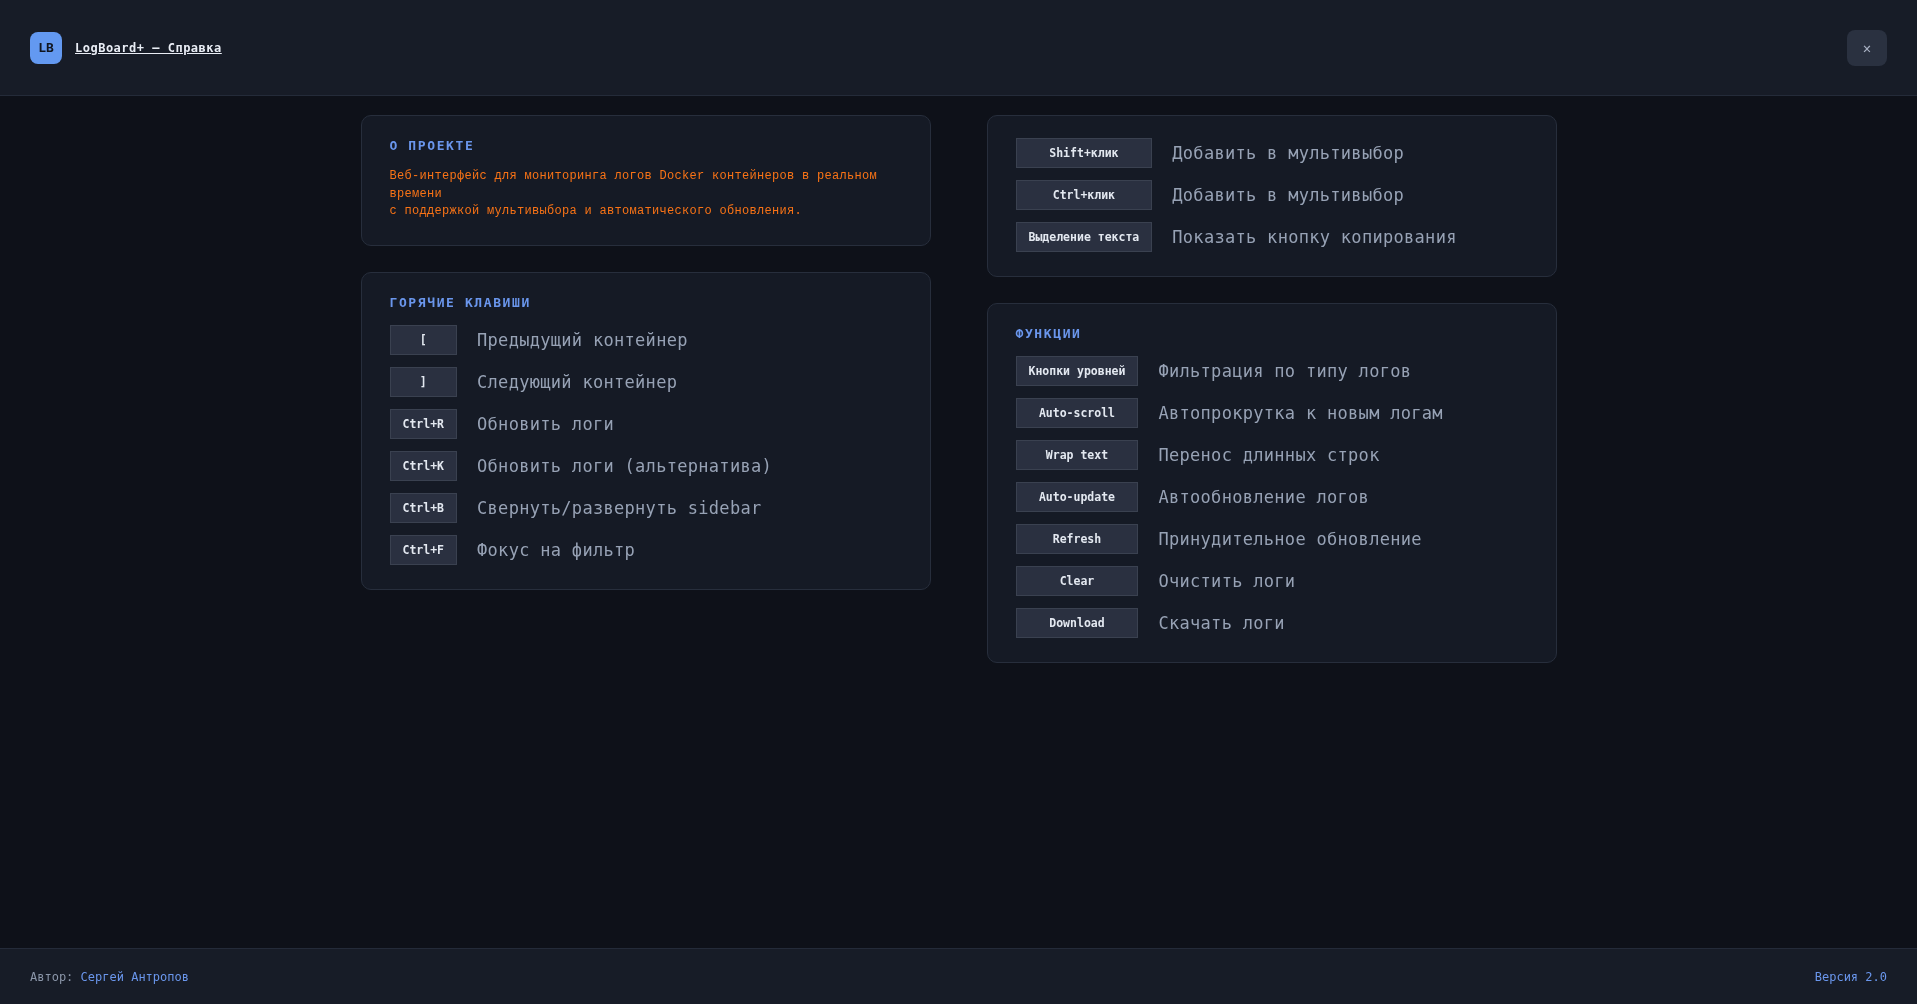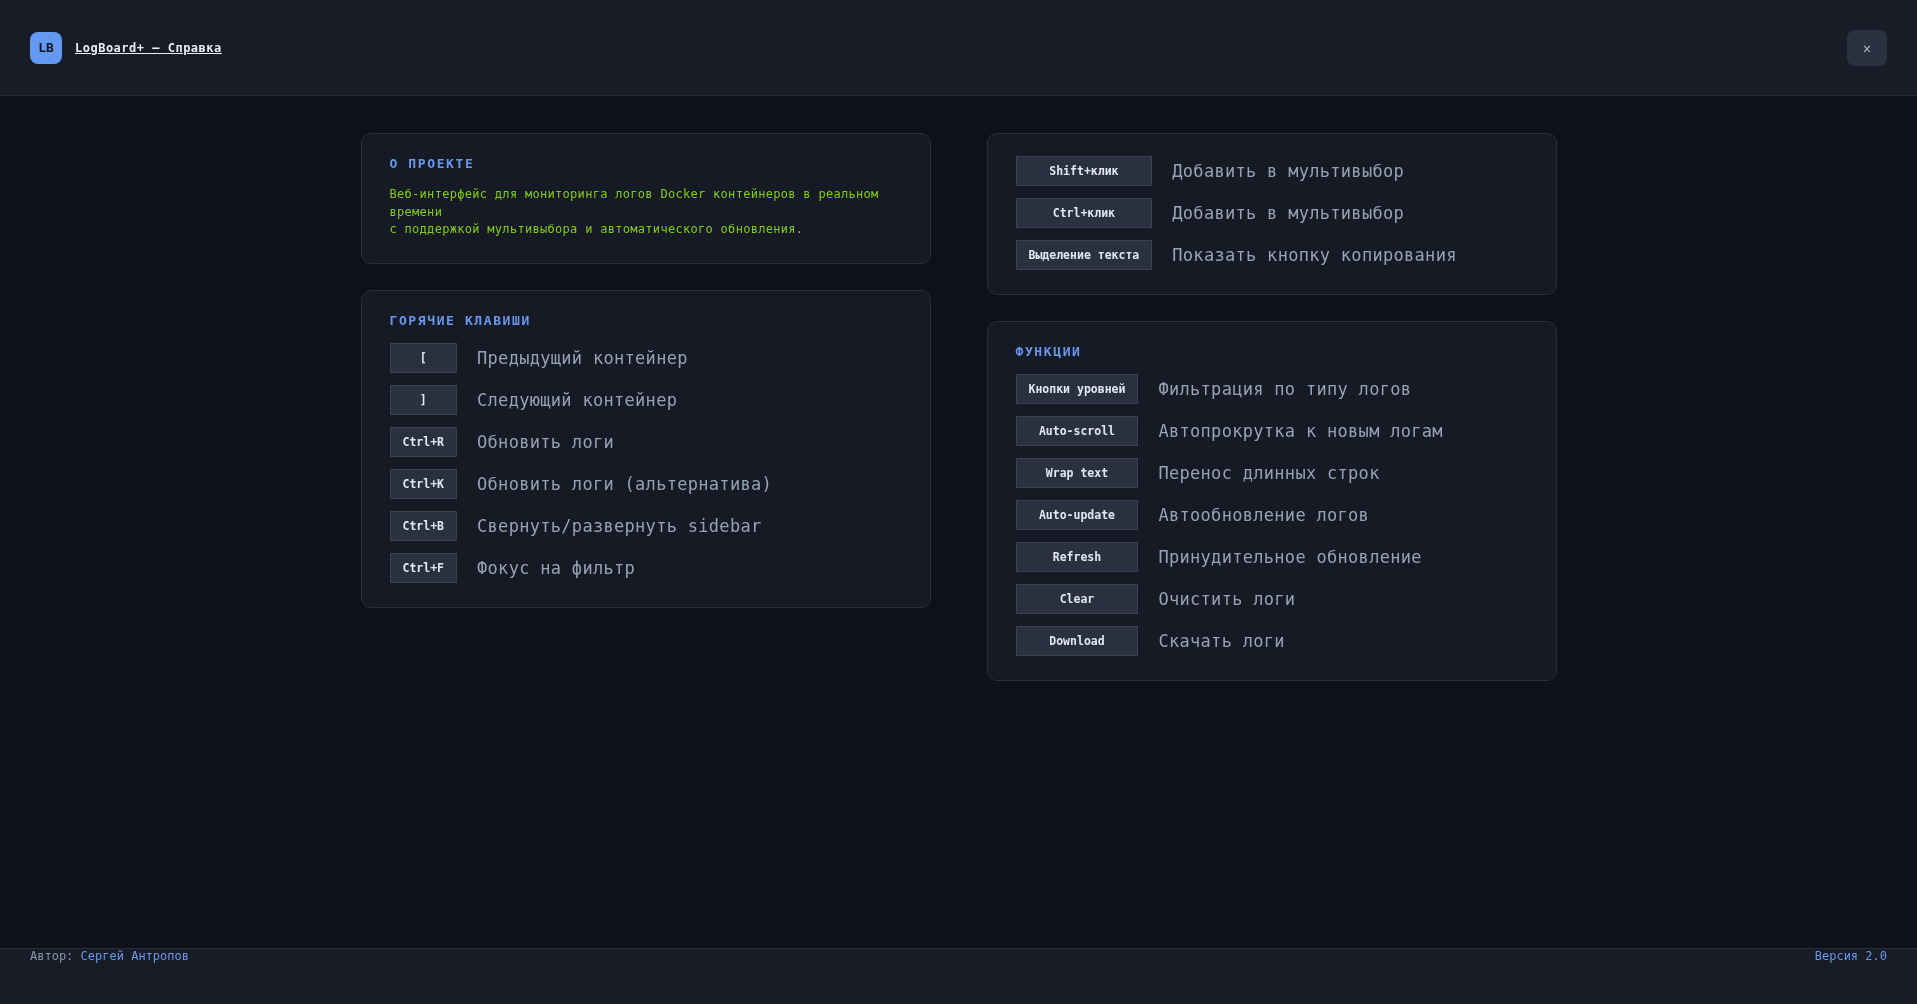--- a/index.html
+++ b/index.html
@@ -37,43 +37,44 @@
     width: 40px; height: 36px;
     background: #2a3140; border: none; border-radius: 8px;
     color: #a9b2c4; font-size: 14px; font-weight: bold;
     font-family: inherit; cursor: pointer;
     display: flex; align-items: center; justify-content: center;
   }
 
   
   .main { flex: 1 1 auto; }
   .container {
-    width: 1196px; margin: 0 auto; padding-top: 37px;
+    width: 1196px; margin: 0 auto; padding-top: 19px;
     display: grid; grid-template-columns: 1fr 1fr;
     column-gap: 56px; align-items: start;
   }
   .col { display: flex; flex-direction: column; gap: 26px; }
   .card {
     background: #151a25;
     border: 1px solid #272e3c;
     border-radius: 10px;
     padding: 22px 28px 24px;
   }
   .card-title {
     margin: 0 0 15px;
     color: #6a96ec;
     font-size: 13px; font-weight: bold;
     letter-spacing: 1.6px;
   }
   .about-text {
     margin: 0;
-    color: #84cc16;
+    color: #f97316;
     font-size: 12px; line-height: 17.5px;
     letter-spacing: 0.3px;
     white-space: pre-line;
+    font-family: Liberation Mono, monospace;
   }
   .rows {
     display: grid;
     grid-template-columns: max-content 1fr;
     column-gap: 20px; row-gap: 12px;
     align-items: center;
   }
   .kbd {
     display: block;
     background: #2a3040;
@@ -87,21 +88,21 @@
     white-space: nowrap;
   }
   .desc { font-size: 17px; color: #97a2b5; letter-spacing: 0.3px; }
 
   
   .footer {
     flex: 0 0 auto;
     height: 56px;
     background: #171c27;
     border-top: 1px solid #242b39;
-    display: flex; align-items: flex-start; justify-content: space-between;
+    display: flex; align-items: center; justify-content: space-between;
     padding: 0 30px;
     font-size: 12px; color: #8b96a9;
   }
   .footer a { color: #6a96ec; text-decoration: none; cursor: pointer; }
   .version { color: #6a96ec; }
 </style>
 </head>
 <body>
 
 <header class="header">

